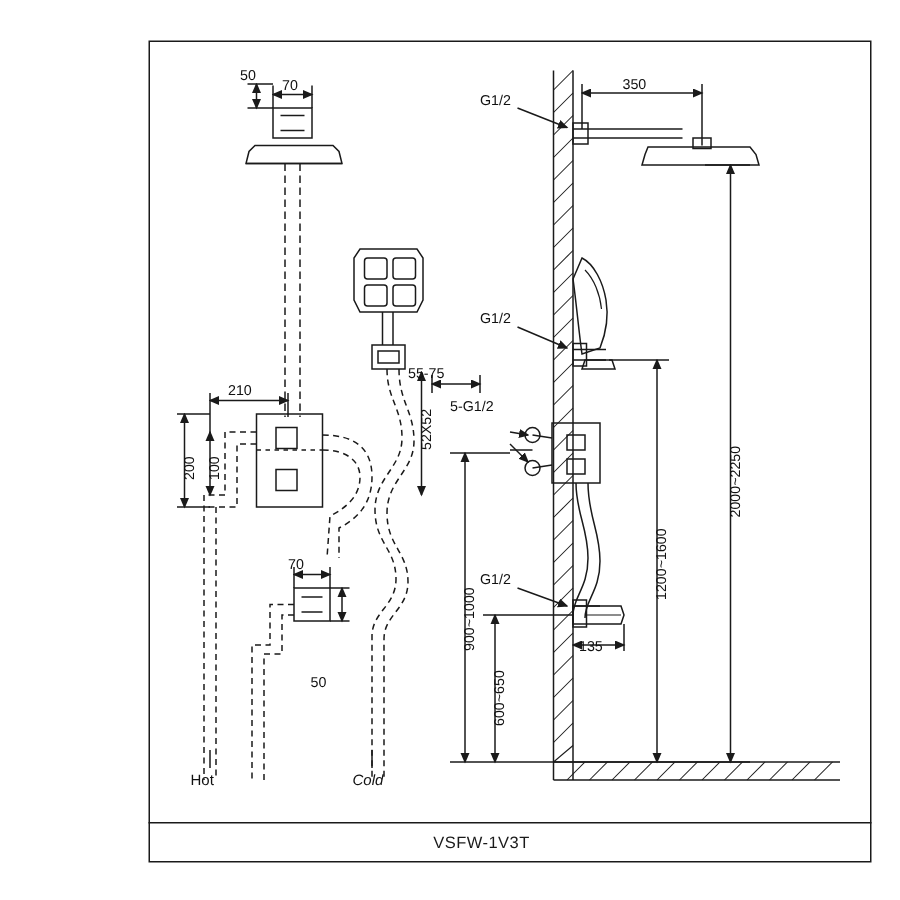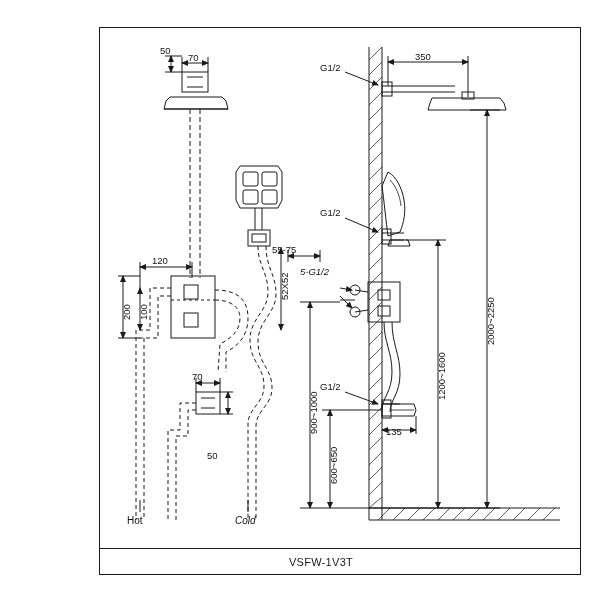--- a/index.html
+++ b/index.html
@@ -279,27 +279,27 @@
 
       <line x1="300" y1="508" x2="500" y2="508"></line>
     </g>
   </svg>
 
   <div class="lbl" style="left:160px; top:45px;">50</div>
   <div class="lbl" style="left:188px; top:52px;">70</div>
   <div class="lbl" style="left:320px; top:62px;">G1/2</div>
   <div class="lbl" style="left:415px; top:51px;">350</div>
 
-  <div class="lbl" style="left:152px; top:255px;">120</div>
+  <div class="lbl" style="left:152px; top:255px;">210</div>
   <div class="lbl rot" style="left:121px; top:320px;">200</div>
   <div class="lbl rot" style="left:138px; top:320px;">100</div>
   <div class="lbl rot" style="left:279px; top:300px;">52X52</div>
 
   <div class="lbl" style="left:272px; top:244px;">55-75</div>
-  <div class="lbl" style="left:300px; top:266px;font-style:italic;">5-G1/2</div>
+  <div class="lbl" style="left:300px; top:266px;">5-G1/2</div>
   <div class="lbl" style="left:320px; top:207px;">G1/2</div>
   <div class="lbl" style="left:320px; top:381px;">G1/2</div>
 
   <div class="lbl rot" style="left:485px; top:345px;">2000~2250</div>
   <div class="lbl rot" style="left:436px; top:400px;">1200~1600</div>
   <div class="lbl rot" style="left:308px; top:434px;">900~1000</div>
   <div class="lbl rot" style="left:328px; top:484px;">600~650</div>
 
   <div class="lbl" style="left:386px; top:426px;">135</div>
   <div class="lbl" style="left:192px; top:371px;">70</div>

